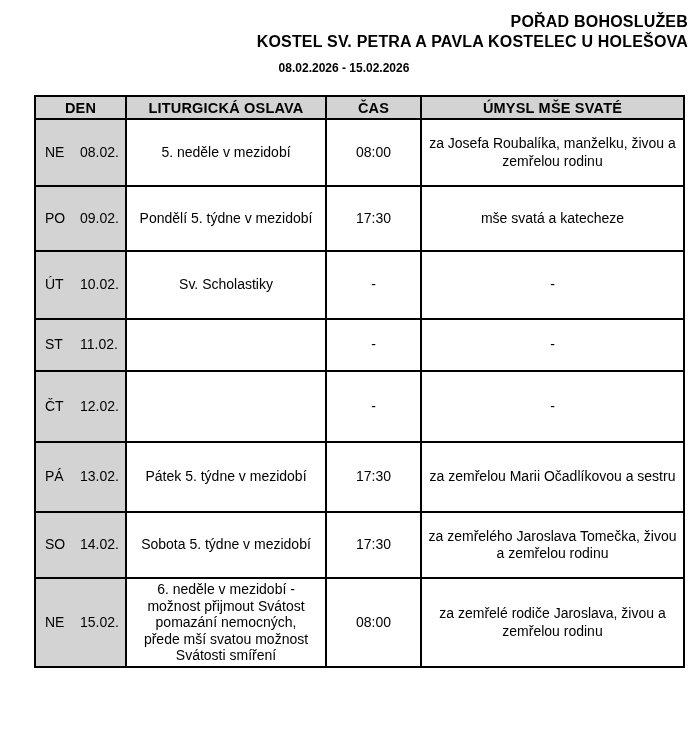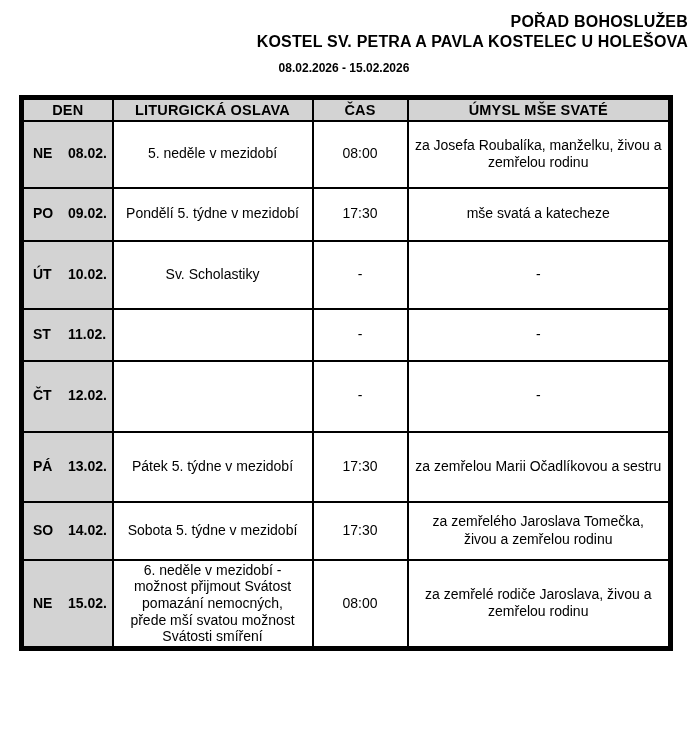--- a/index.html
+++ b/index.html
@@ -30,23 +30,23 @@
   }
   .doc-date-range {
     font-size: 12px;
     line-height: 20px;
     margin-top: 6px;
     font-weight: bold;
   }
   table.schedule {
     border-collapse: collapse;
     table-layout: fixed;
-    margin-left: 19px;
+    margin-left: 34px;
     width: 649px;
-    border: 5px solid #000000;
+    border: 2px solid #000000;
   }
   table.schedule th,
   table.schedule td {
     border: 2px solid #000000;
     box-sizing: border-box;
     overflow: hidden;
   }
   col.c-den { width: 91px; }
   col.c-oslava { width: 200px; }
   col.c-cas { width: 95px; }
@@ -63,38 +63,38 @@
   }
   tbody td {
     font-size: 14px;
     text-align: center;
     vertical-align: middle;
     padding: 2px 6px;
     line-height: 1.25;
   }
   tbody td.day-cell {
     background: #d3d3d3;
-    font-weight: bold;
+    font-weight: normal;
     text-align: left;
     padding-left: 9px;
     white-space: nowrap;
   }
   tbody td.day-cell .day-abbrev {
     display: inline-block;
     min-width: 24px;
     margin-right: 11px;
   }
   
   tbody tr:nth-child(1) { height: 67px; }
-  tbody tr:nth-child(2) { height: 53px; }
+  tbody tr:nth-child(2) { height: 65px; }
   tbody tr:nth-child(3) { height: 68px; }
   tbody tr:nth-child(4) { height: 52px; }
   tbody tr:nth-child(5) { height: 71px; }
   tbody tr:nth-child(6) { height: 70px; }
-  tbody tr:nth-child(7) { height: 58px; }
+  tbody tr:nth-child(7) { height: 66px; }
   tbody tr:nth-child(8) { height: 89px; }
   tbody tr:nth-child(8) td.celebration-cell {
     line-height: 1.18;
     padding: 1px 12px;
   }
   .footer-note {
     margin: 18px 0 0 18px;
     width: 650px;
     min-height: 40px;
     background: #c9c9c9;

